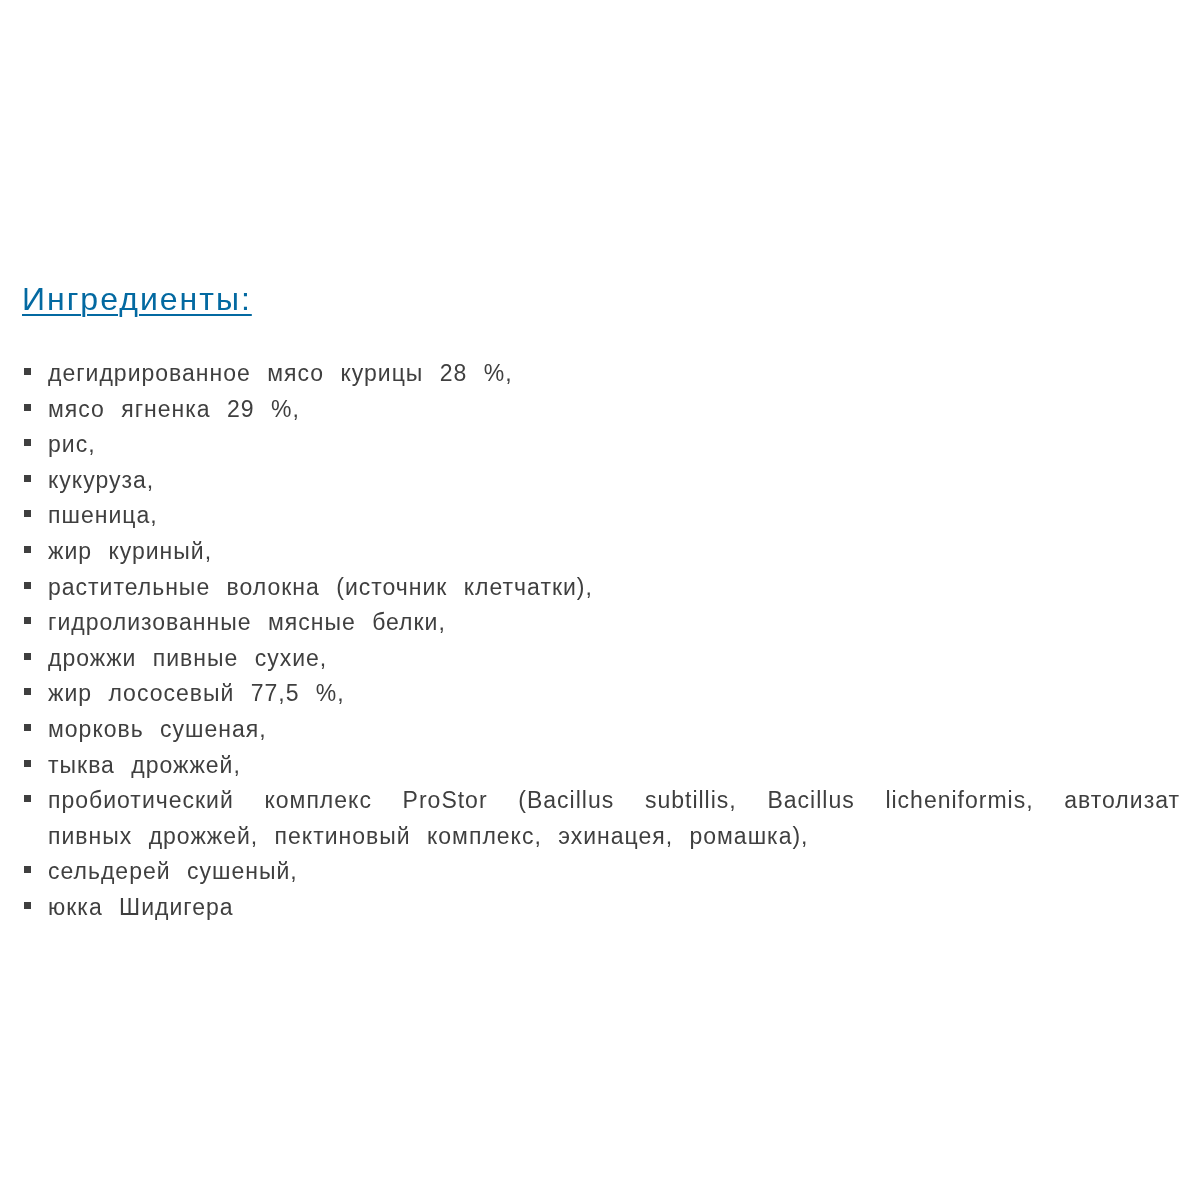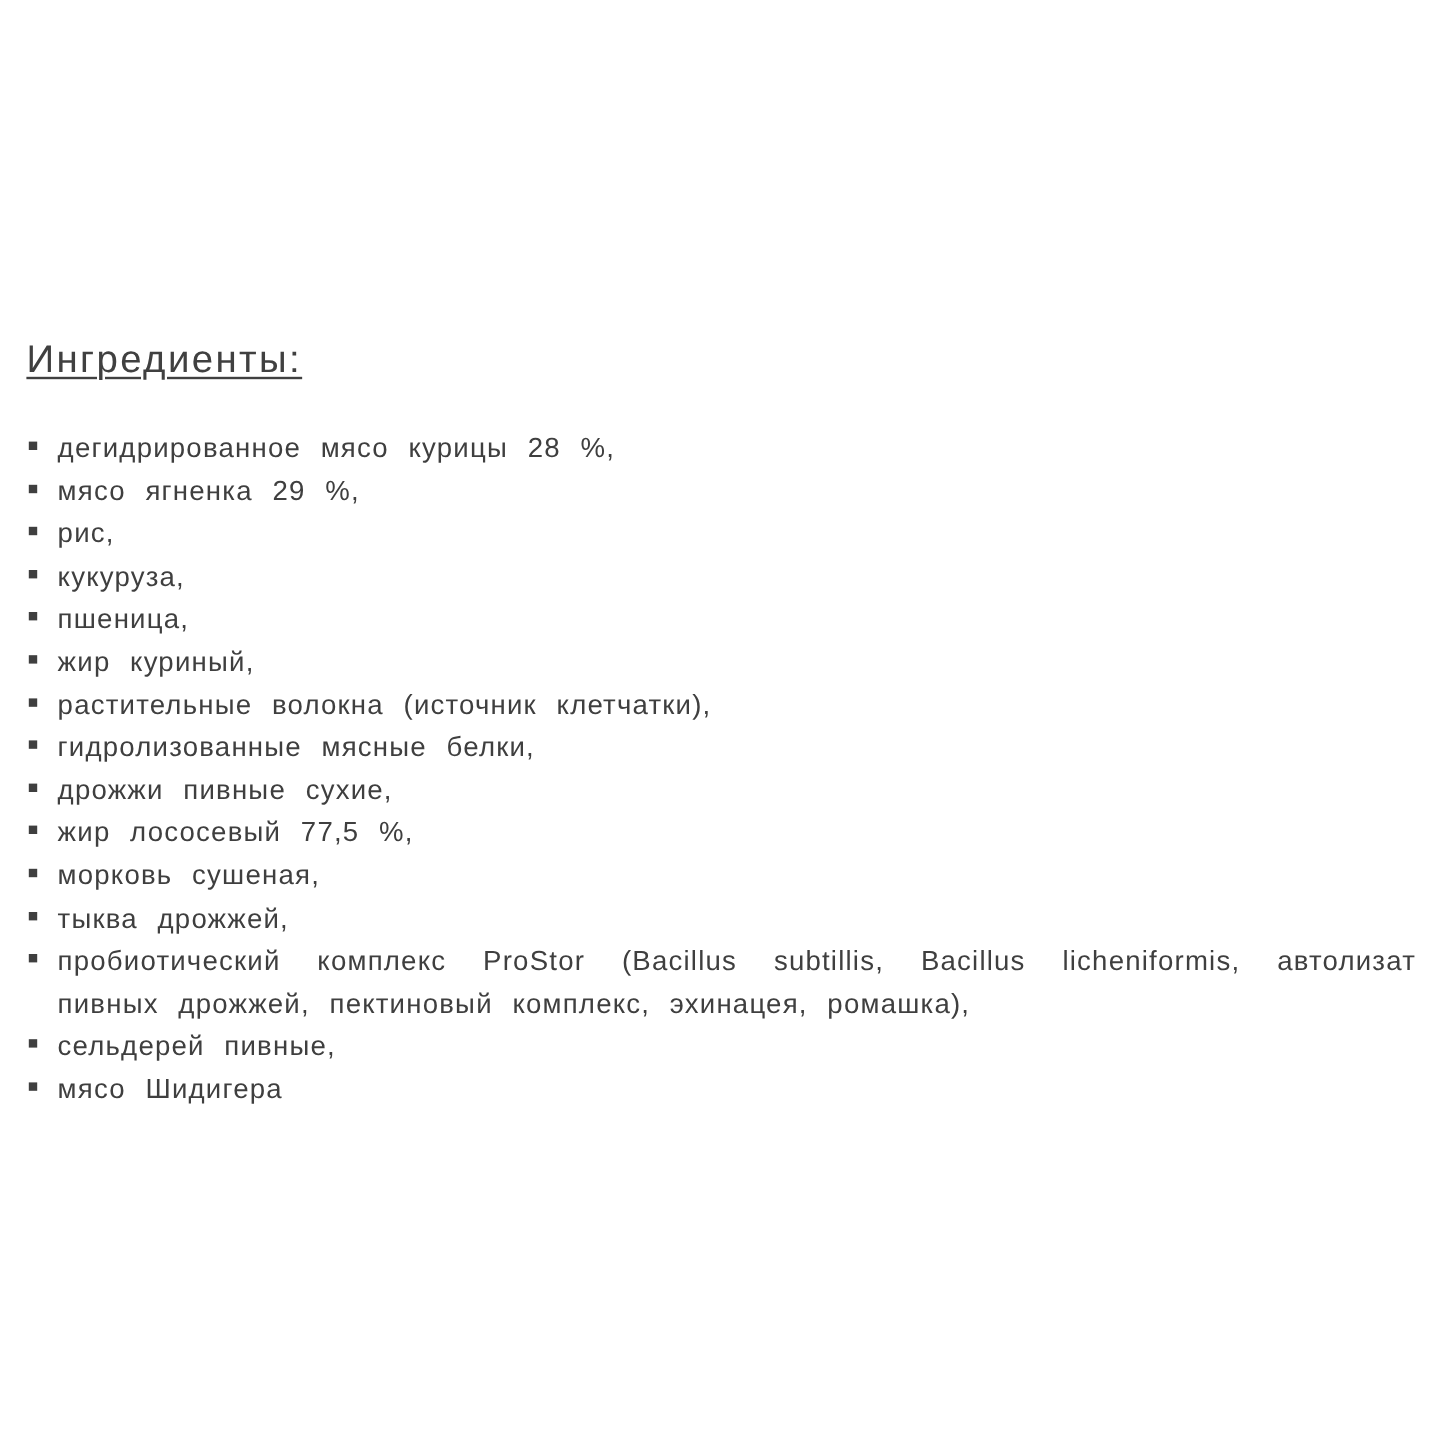--- a/index.html
+++ b/index.html
@@ -21,21 +21,21 @@
   }
   .title {
     position: absolute;
     left: 22px;
     top: 280px;
     margin: 0;
     font-size: 32px;
     font-weight: 400;
     letter-spacing: 2px;
     line-height: 38px;
-    color: #404040;
+    color: #0369a1;
     text-decoration: underline;
     text-decoration-thickness: 2px;
     text-underline-offset: 4px;
     white-space: nowrap;
   }
   .ingredient-list {
     position: absolute;
     left: 22px;
     top: 356px;
     width: 1158px;
@@ -134,22 +134,22 @@
       <span class="item-text">тыква дрожжей,</span>
     </li>
 
     <li class="item">
       <span class="bullet"></span>
       <span class="item-text">пробиотический комплекс ProStor (Bacillus subtillis, Bacillus licheniformis, автолизат пивных дрожжей, пектиновый комплекс, эхинацея, ромашка),</span>
     </li>
 
     <li class="item">
       <span class="bullet"></span>
-      <span class="item-text">сельдерей пивные,</span>
+      <span class="item-text">сельдерей сушеный,</span>
     </li>
 
     <li class="item">
       <span class="bullet"></span>
-      <span class="item-text">мясо Шидигера</span>
+      <span class="item-text">юкка Шидигера</span>
     </li>
 
   </ul>
 </div>
 
 </body></html>

